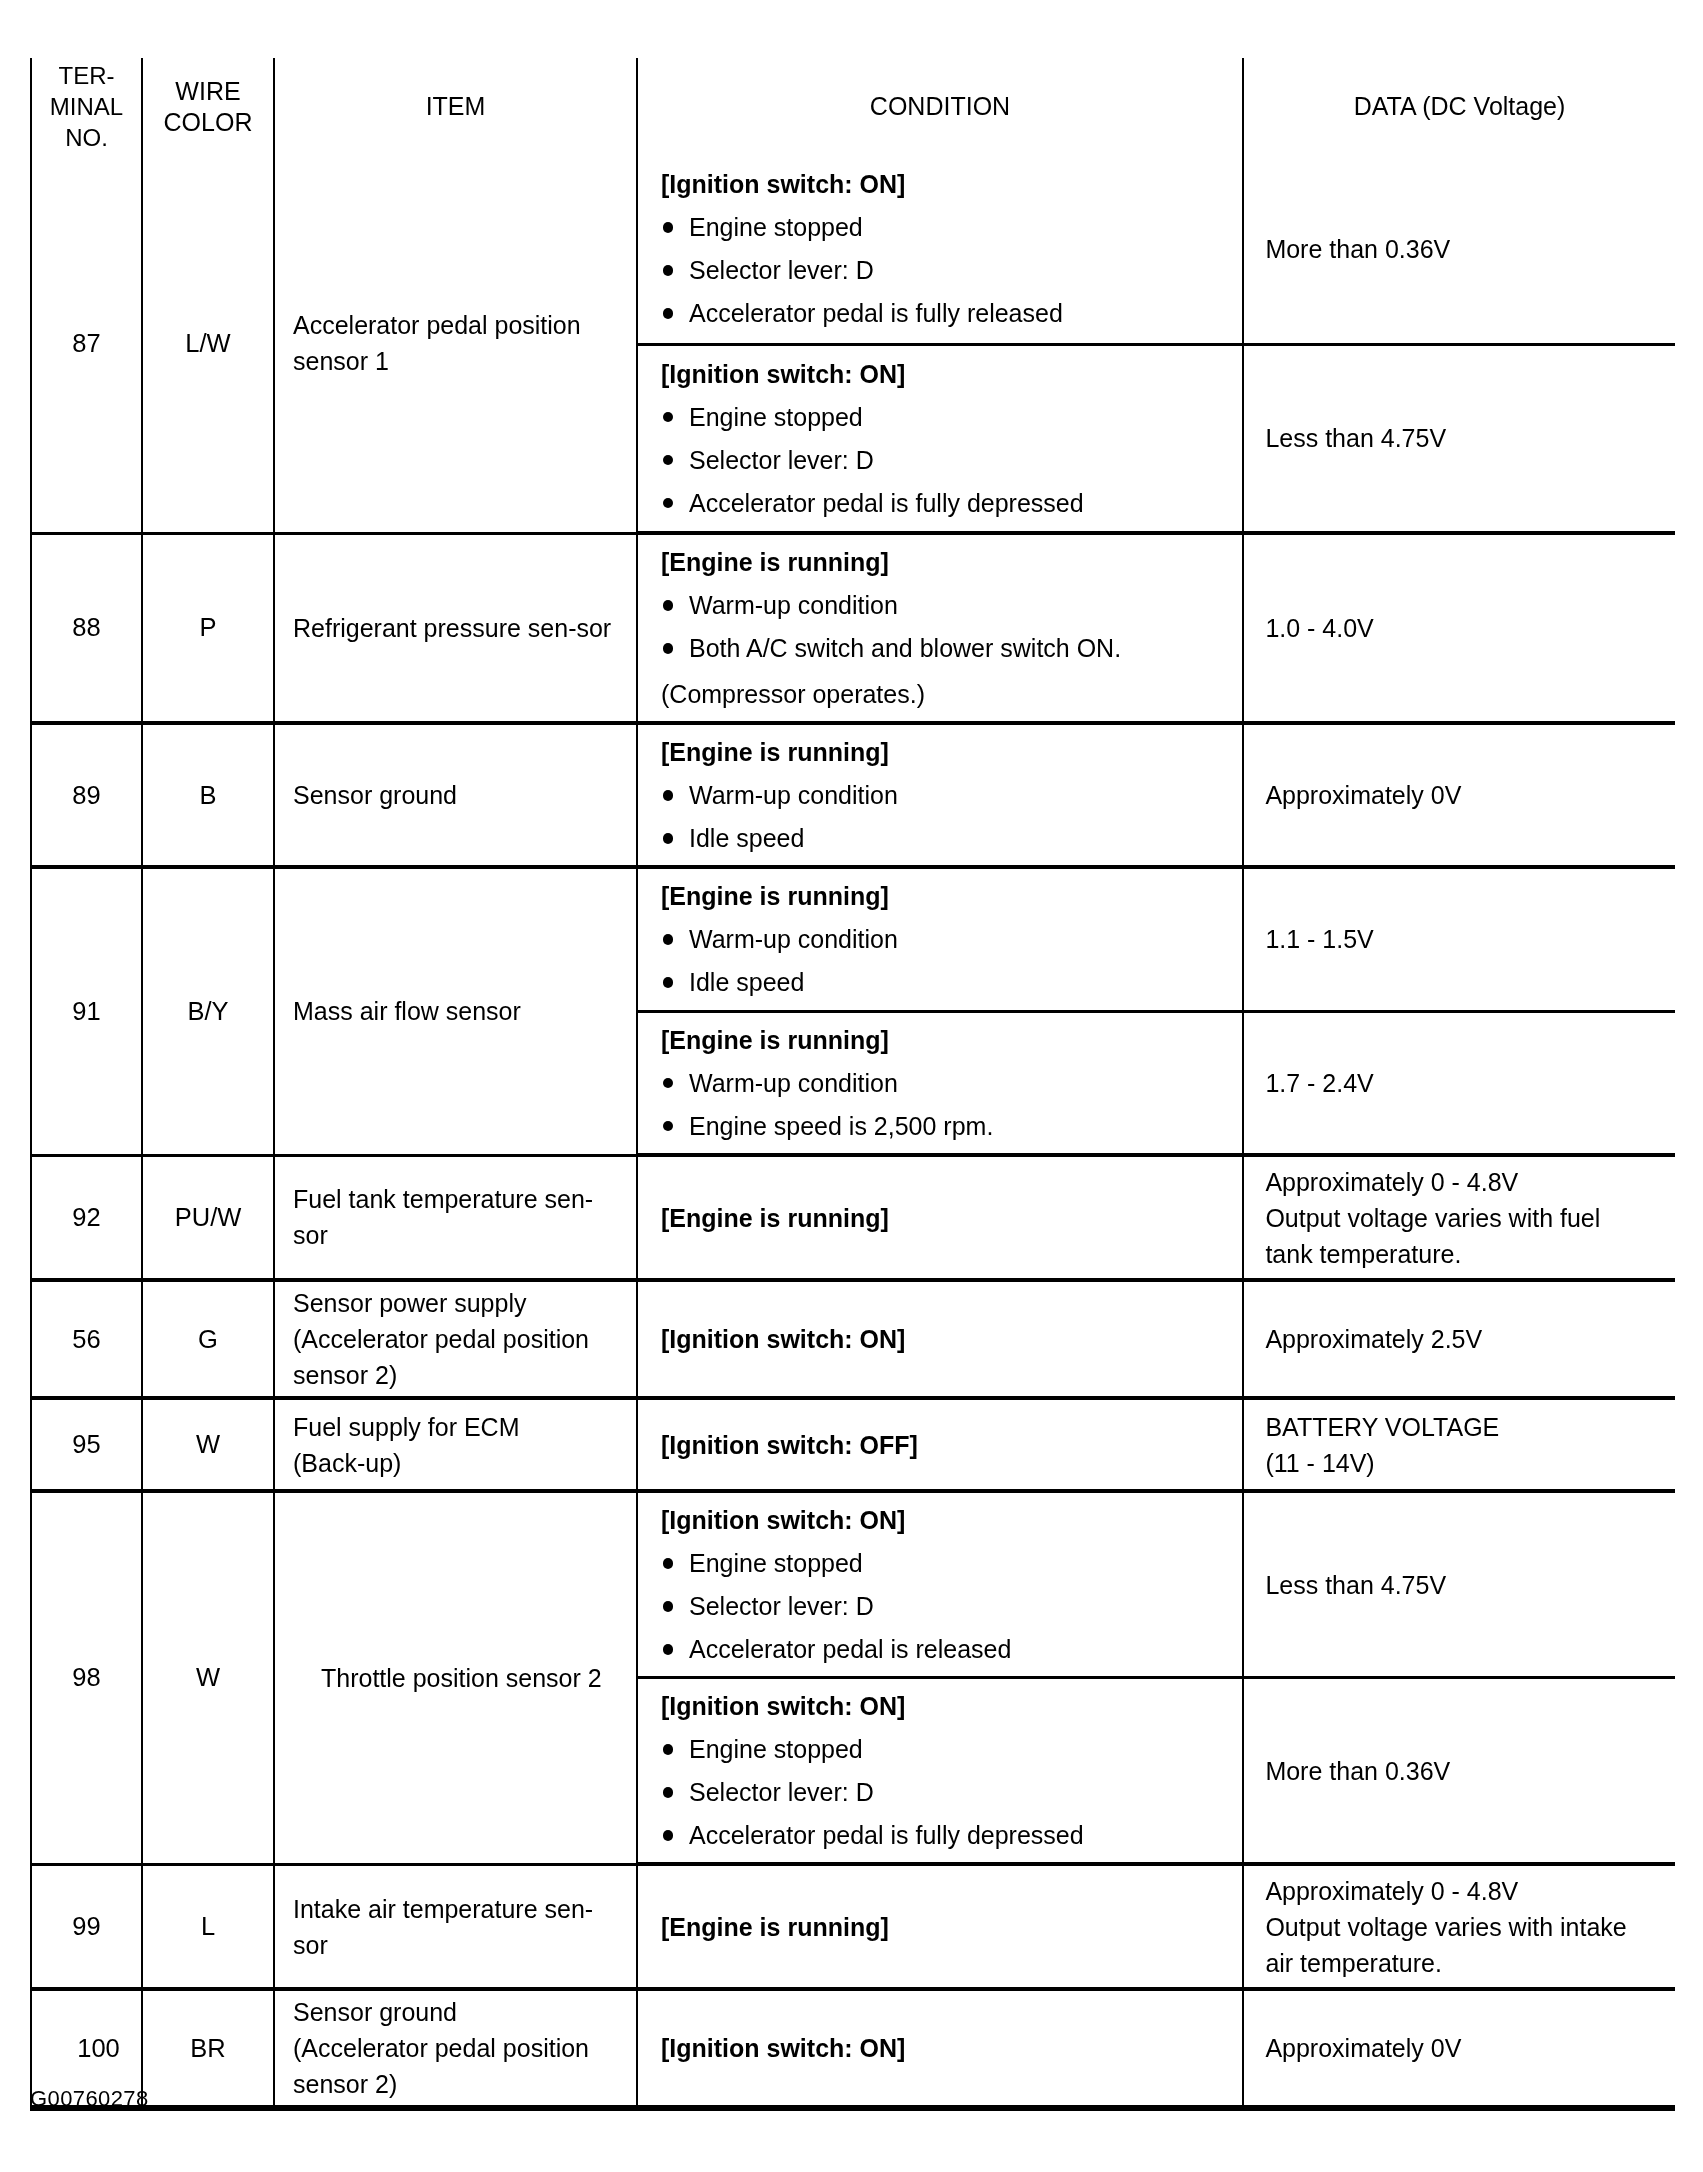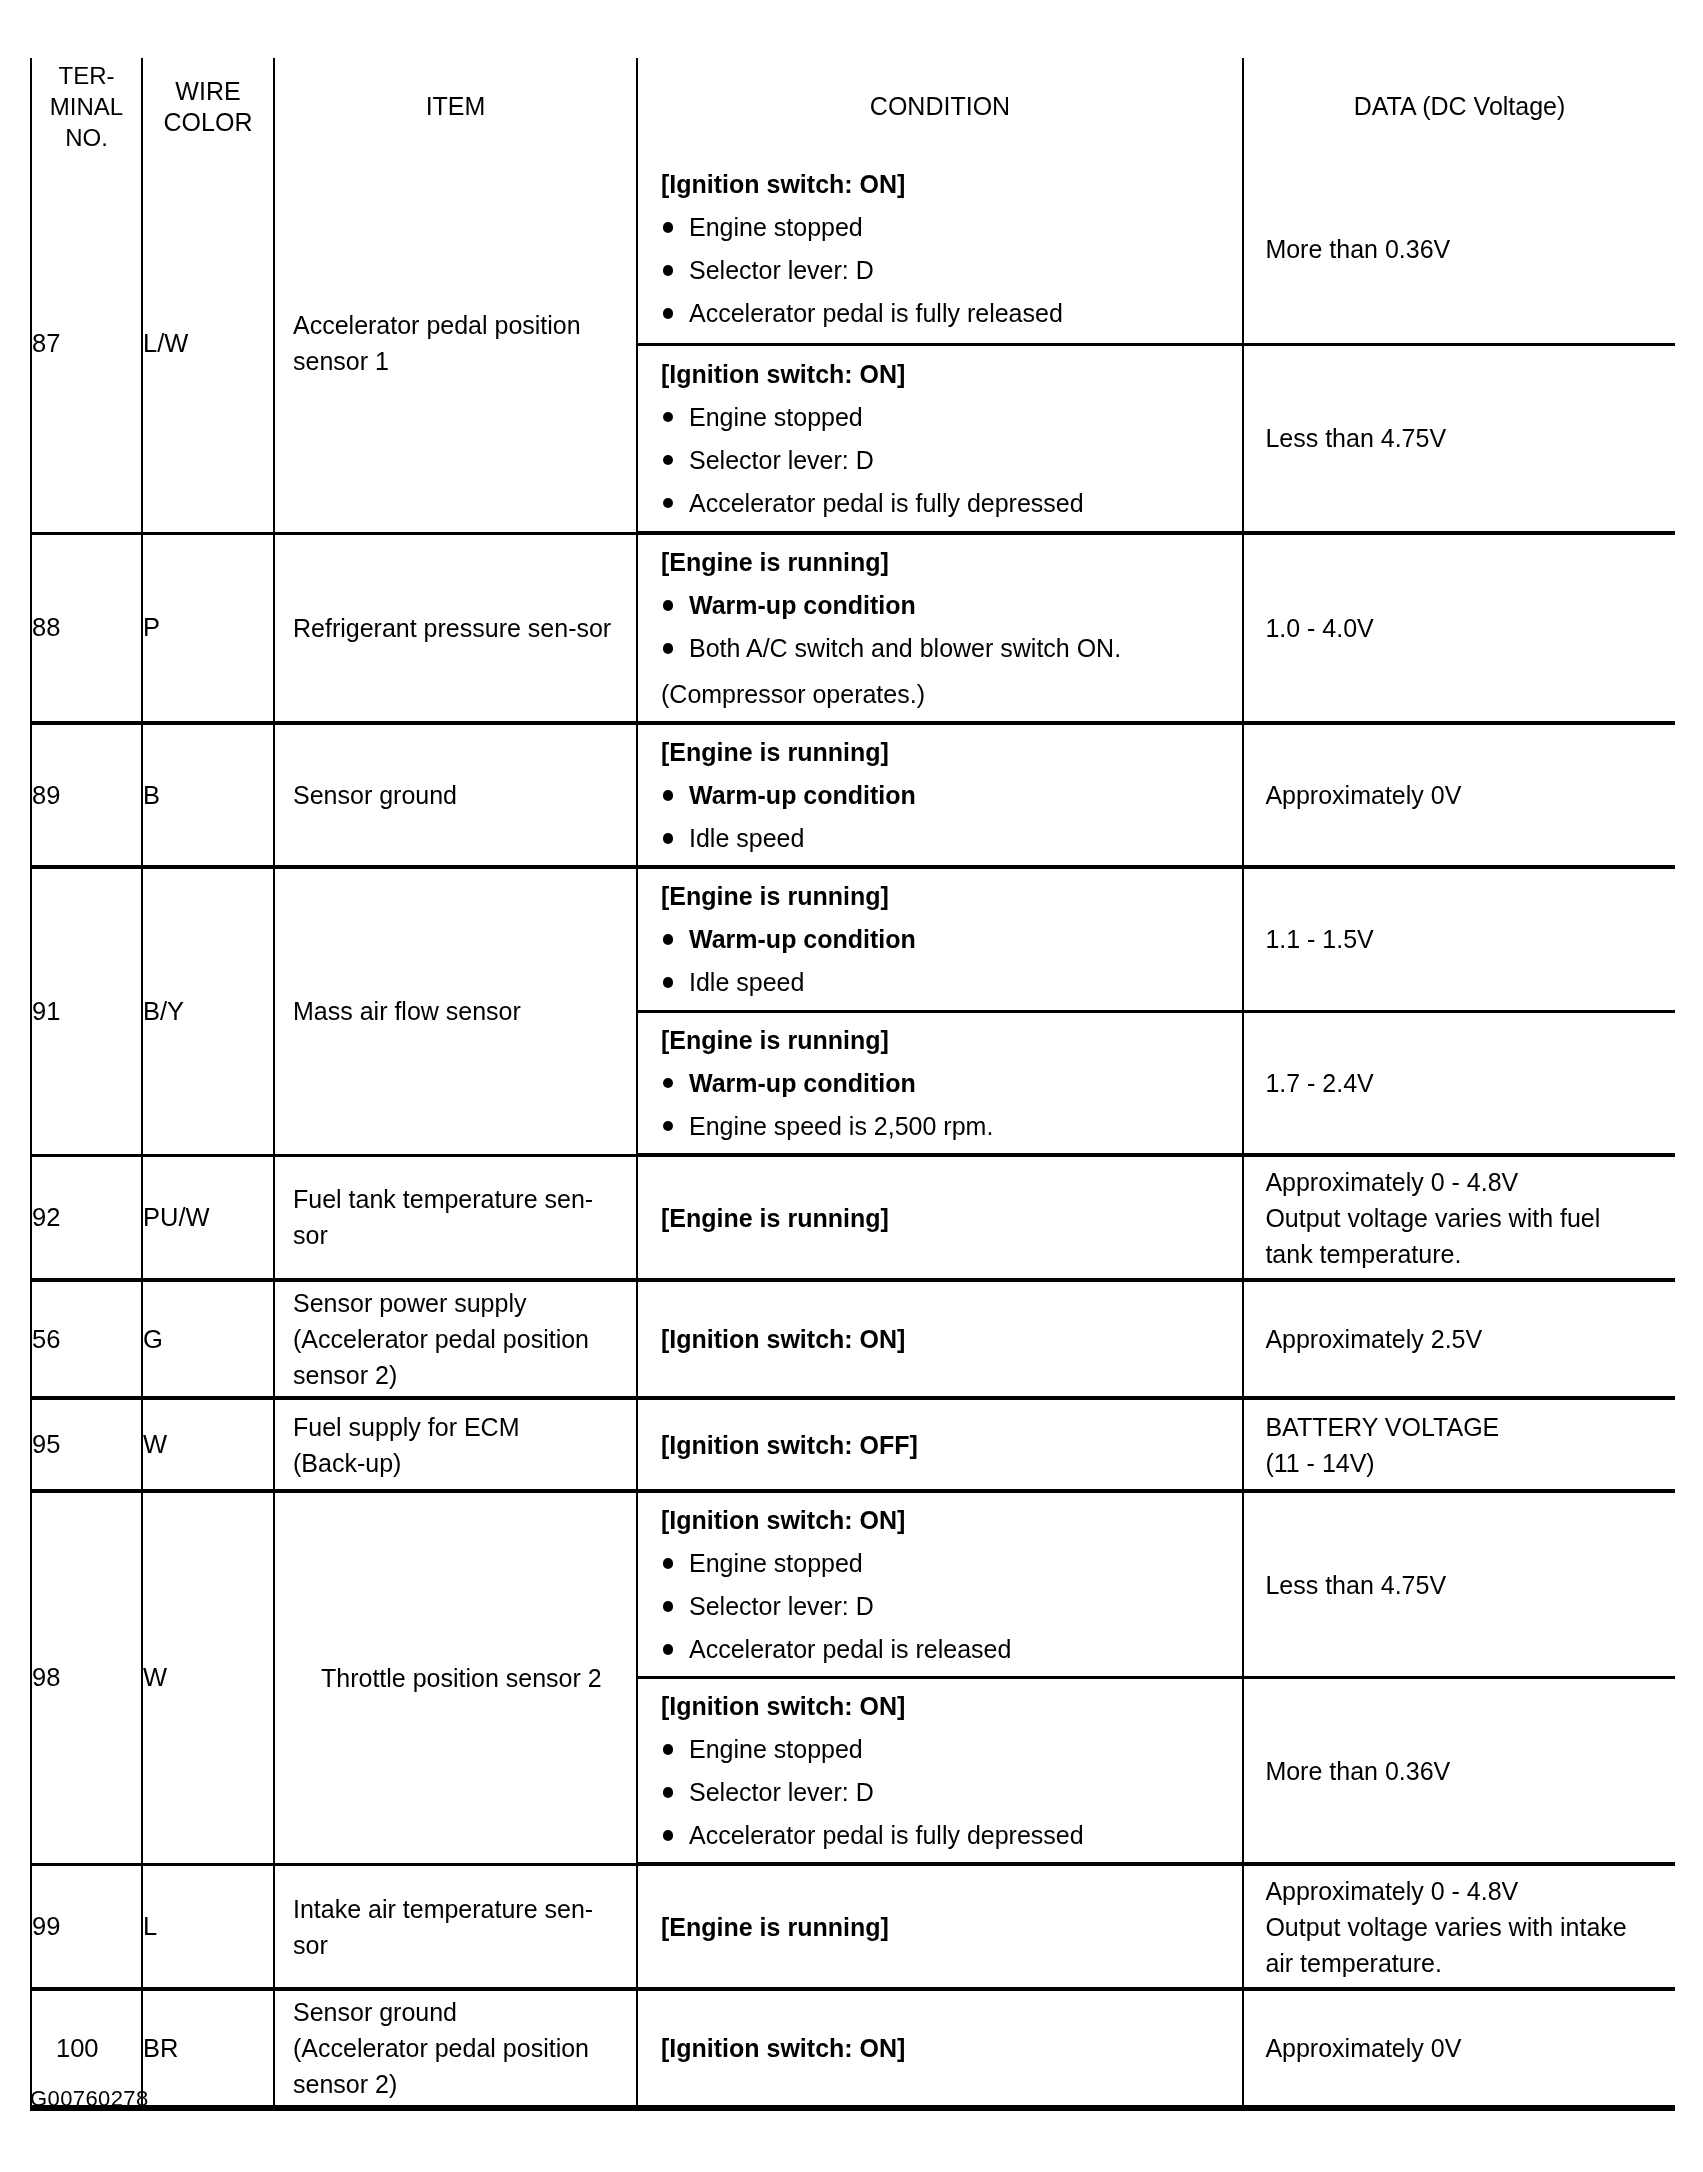--- a/index.html
+++ b/index.html
@@ -71,21 +71,21 @@
 
   
   tbody tr.data-row > td {
     border-bottom: 4.1px solid #000;
   }
   tbody tr.sub-row > td {
     border-bottom: 3.3px solid #000;
   }
 
   td.term, td.wire {
-    text-align: left;
+    text-align: center;
     font-size: 25.5px;
   }
   td.item {
     padding: 0 0 0 18px;
     font-size: 25px;
     line-height: 36px;
     vertical-align: middle;
   }
   td.cond {
     padding: 13px 0 13px 23px;
@@ -123,21 +123,21 @@
   ul.cond-list li .bullet {
     position: absolute;
     left: 1.6px;
     top: 9px;
     width: 10.7px;
     height: 10.7px;
     border-radius: 50%;
     background: #000;
     display: block;
   }
-  ul.cond-list li.bold { font-weight: bold; }
+  ul.cond-list li.bold { font-weight: normal; }
   ul.cond-list li.nobullet { padding-left: 0; margin-top: 18px; }
 
   .cond-inline {
     font-weight: bold;
     font-size: 25px;
     white-space: nowrap;
   }
 
   .data-lines div {
     white-space: nowrap;

